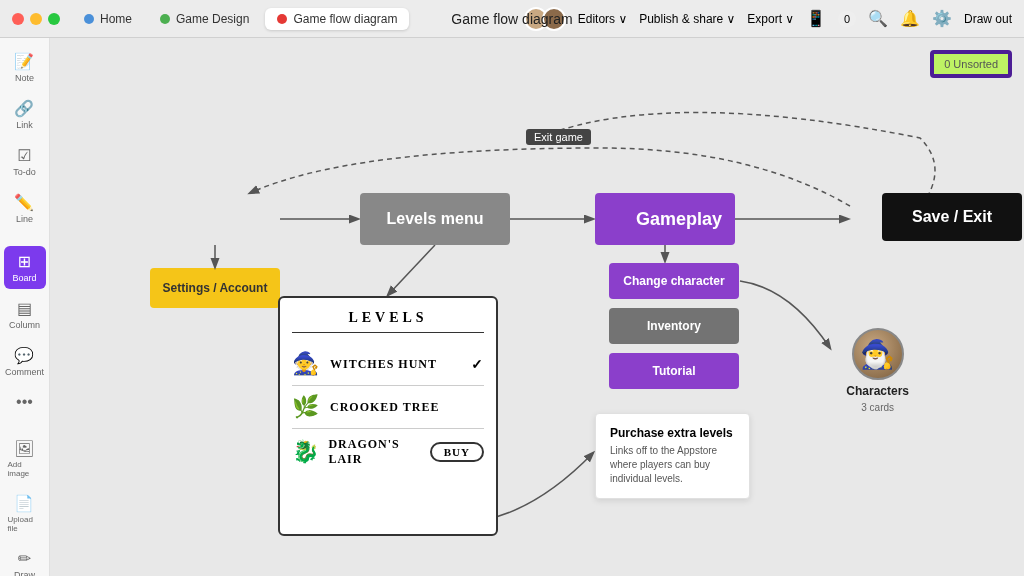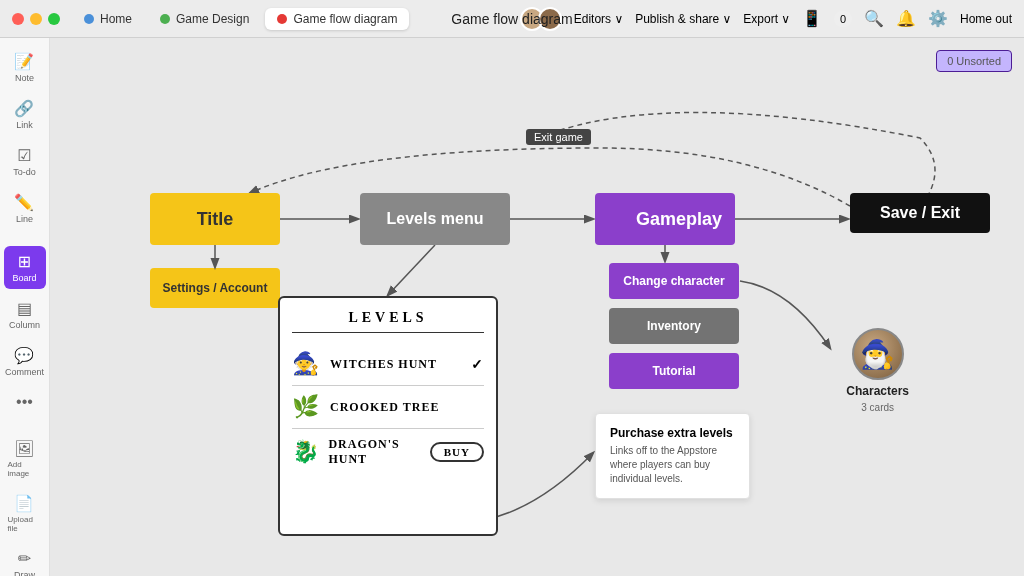--- a/index.html
+++ b/index.html
@@ -69,37 +69,37 @@
     .canvas {
       flex: 1;
       background: #e8e8e8;
       position: relative;
       overflow: hidden;
     }
 
     
     .unsorted-badge {
       position: absolute; top: 12px; right: 12px;
-      background: #c4b5fd; border: 1px solid #4c1d95; border-radius: 4px;
+      background: #bef264; border: 4px solid #4c1d95; border-radius: 4px;
       padding: 4px 10px; font-size: 11px; color: #555;
     }
 
     
     .node {
       position: absolute;
       border-radius: 4px;
       display: flex; align-items: center; justify-content: center;
       font-weight: 700; font-size: 18px;
       cursor: pointer;
     }
     .node-title { background: #f5c518; color: #333; width: 130px; height: 52px; left: 100px; top: 155px; }
     .node-settings { background: #f5c518; color: #333; width: 130px; height: 40px; left: 100px; top: 230px; font-size: 12px; font-weight: 600; }
     .node-levels { background: #888; color: #fff; width: 150px; height: 52px; left: 310px; top: 155px; font-size: 16px; }
     .node-gameplay { background: #8b3fcb; color: #fff; width: 140px; height: 52px; left: 545px; top: 155px; padding-left: 28px; }
-    .node-saveexit { background: #111; color: #fff; width: 140px; height: 40px; left: 800px; top: 155px; font-size: 16px; }
+    .node-saveexit { background: #111; color: #fff; width: 140px; height: 48px; left: 832px; top: 155px; font-size: 16px; }
     .node-change { background: #8b3fcb; color: #fff; width: 130px; height: 36px; left: 559px; top: 225px; font-size: 12px; font-weight: 700; }
     .node-inventory { background: #737373; color: #fff; width: 130px; height: 36px; left: 559px; top: 270px; font-size: 12px; font-weight: 600; }
     .node-tutorial { background: #8b3fcb; color: #fff; width: 130px; height: 36px; left: 559px; top: 315px; font-size: 12px; font-weight: 600; }
 
     
     .levels-card {
       position: absolute;
       left: 228px; top: 258px;
       width: 220px; height: 240px;
       background: #fff;
@@ -195,21 +195,21 @@
       <div class="avatar" style="background:#8b6a4a;"></div>
     </div>
     <span class="topbar-btn">Editors ∨</span>
     <span class="topbar-btn">Publish &amp; share ∨</span>
     <span class="topbar-btn">Export ∨</span>
     <span class="topbar-icon">📱</span>
     <span class="badge">0</span>
     <span class="topbar-icon">🔍</span>
     <span class="topbar-icon">🔔</span>
     <span class="topbar-icon">⚙️</span>
-    <span class="topbar-btn">Home out</span>
+    <span class="topbar-btn">Draw out</span>
   </div>
 </div>
 
 <div class="layout">
 
   <div class="sidebar">
     <div class="sidebar-item">
       <span class="sidebar-icon">📝</span>
       <span>Note</span>
     </div>
@@ -287,23 +287,20 @@
 
       <path d="M 800 168 Q 700 110 550 110 Q 300 110 200 155" stroke="#555" stroke-width="1.5" fill="none" stroke-dasharray="5,4" marker-end="url(#arrow)"></path>
 
       <path d="M 690 243 Q 740 250 780 310" stroke="#555" stroke-width="1.5" fill="none" marker-end="url(#arrow)"></path>
 
       <path d="M 395 485 Q 470 490 543 415" stroke="#555" stroke-width="1.5" fill="none" marker-end="url(#arrow)"></path>
     </svg>
 
     <div class="exit-label">Exit game</div>
 
-    <div class="node node-title">
-      <span>Title</span>
-    </div>
 
     <div class="node node-settings">
       <span>Settings / Account</span>
     </div>
 
     <div class="node node-levels">
       <span>Levels menu</span>
     </div>
 
     <div class="node node-gameplay">
@@ -332,21 +329,21 @@
         <span class="level-icon">🧙</span>
         <span>WITCHES HUNT</span>
         <span class="level-check">✓</span>
       </div>
       <div class="level-item">
         <span class="level-icon">🌿</span>
         <span>CROOKED TREE</span>
       </div>
       <div class="level-item" style="border-bottom:none;">
         <span class="level-icon">🐉</span>
-        <span>DRAGON'S HUNT</span>
+        <span>DRAGON'S LAIR</span>
         <span class="buy-btn">BUY</span>
       </div>
     </div>
 
     <div class="char-card">
       <div class="char-avatar">🧙‍♂️</div>
       <span class="char-label">Characters</span>
       <span class="char-sub">3 cards</span>
     </div>
 

